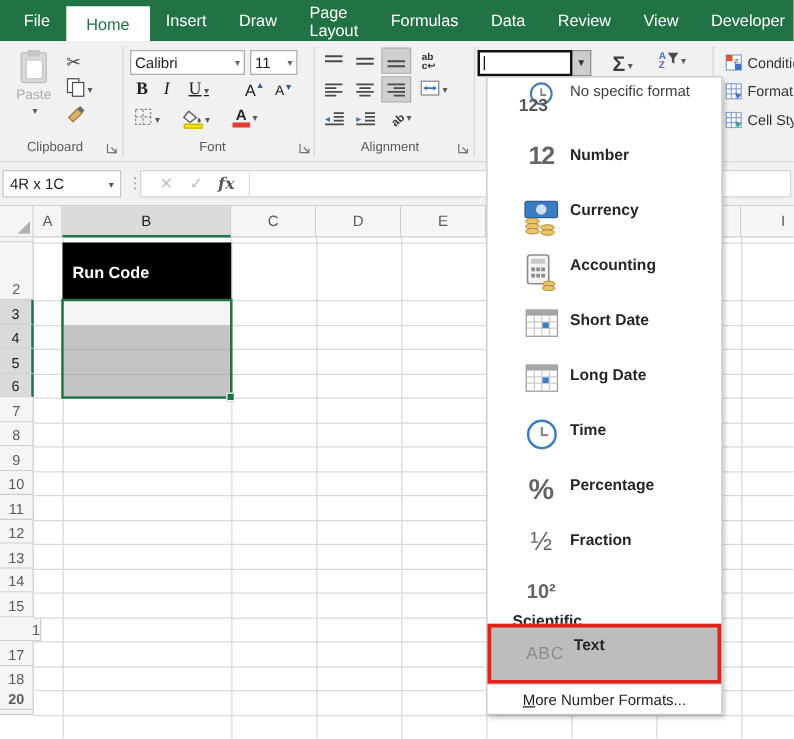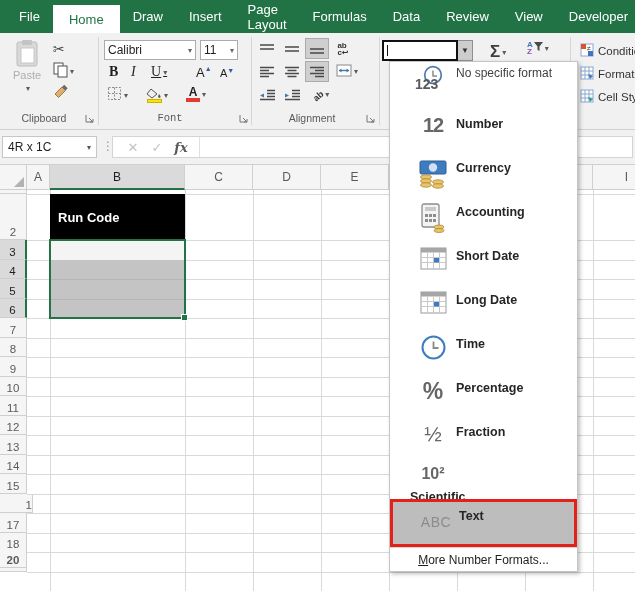--- a/index.html
+++ b/index.html
@@ -88,22 +88,22 @@
   .ic-general-svg{position:absolute;left:13px;top:2px;}
   .nf-footer{margin-top:auto;height:24px;border-top:1px solid #d8d8d8;display:flex;align-items:center;justify-content:center;font-size:12px;color:#1e1e1e;}
   .nf-footer .mn{text-decoration:underline;}
 </style>
 </head>
 <body>
 
 <div class="tabbar" id="tabbar">
     <div class="tab">File</div>
     <div class="tab active">Home</div>
+    <div class="tab">Insert</div>
     <div class="tab">Draw</div>
-    <div class="tab">Insert</div>
     <div class="tab">Page Layout</div>
     <div class="tab">Formulas</div>
     <div class="tab">Data</div>
     <div class="tab">Review</div>
     <div class="tab">View</div>
     <div class="tab">Developer</div>
   </div>
 
 <div class="ribbon">
 
@@ -177,21 +177,21 @@
         </svg>
       <span style="width:15px;height:4px;background:#ffe400;border:1px solid #c9b400;display:block;"></span>
     </span>
   </div>
   <div class="fbtn caret" style="left:186px;top:52px;">
     <span style="display:flex;flex-direction:column;align-items:center;line-height:11px;">
       <span style="font-weight:bold;font-size:12px;">A</span>
       <span style="width:14px;height:4px;background:#e03c32;display:block;"></span>
     </span>
   </div>
-  <div class="grp-label" style="left:110px;width:120px;font-family:Liberation Mono, monospace;">Font</div>
+  <div class="grp-label" style="left:110px;width:120px;">Font</div>
   <div class="launcher" style="left:239px;">
     <svg width="10" height="10">
         <path d="M1 1v7h7" fill="none" stroke="#767676"></path>
         <path d="M4 4l4 4M8 5v3h-3" stroke="#767676" fill="none"></path>
       </svg>
   </div>
   <div class="vsep" style="left:251px;"></div>
 
   <div class="al-btn" style="left:256px;top:6px;">
       <svg width="16" height="12">

